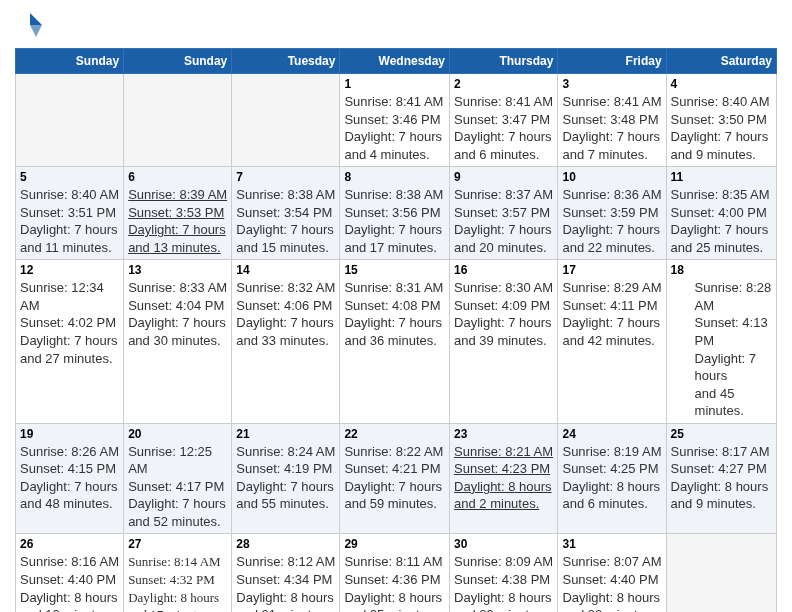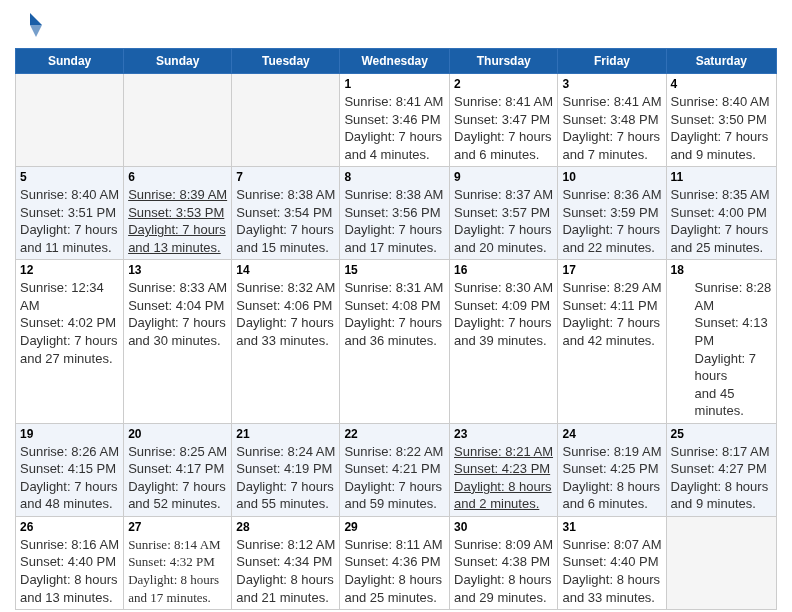--- a/index.html
+++ b/index.html
@@ -55,21 +55,21 @@
       width: 100%;
       border-collapse: collapse;
       border: 1px solid #ccc;
     }
     .calendar th {
       background: #1a5fa8;
       color: #fff;
       font-size: 12px;
       font-weight: bold;
       padding: 5px 4px;
-      text-align: center;
+      text-align: right;
       border: 1px solid #3070b8;
     }
     .calendar td {
       border: 1px solid #ccc;
       vertical-align: top;
       width: 113px;
       padding: 3px 4px;
       font-size: 9.5px;
       color: #333;
       height: 82px;
@@ -268,21 +268,21 @@
         <tr class="row-shade">
           <td>
             <div class="day-num">19</div>
             <div class="cell-text" style="white-space: pre-line;">Sunrise: 8:26 AM
 Sunset: 4:15 PM
 Daylight: 7 hours
 and 48 minutes.</div>
           </td>
           <td>
             <div class="day-num">20</div>
-            <div class="cell-text" style="white-space: pre-line;">Sunrise: 8:25 AM
+            <div class="cell-text" style="white-space: pre-line;">Sunrise: 12:25 AM
 Sunset: 4:17 PM
 Daylight: 7 hours
 and 52 minutes.</div>
           </td>
           <td>
             <div class="day-num">21</div>
             <div class="cell-text" style="white-space: pre-line;">Sunrise: 8:24 AM
 Sunset: 4:19 PM
 Daylight: 7 hours
 and 55 minutes.</div>

